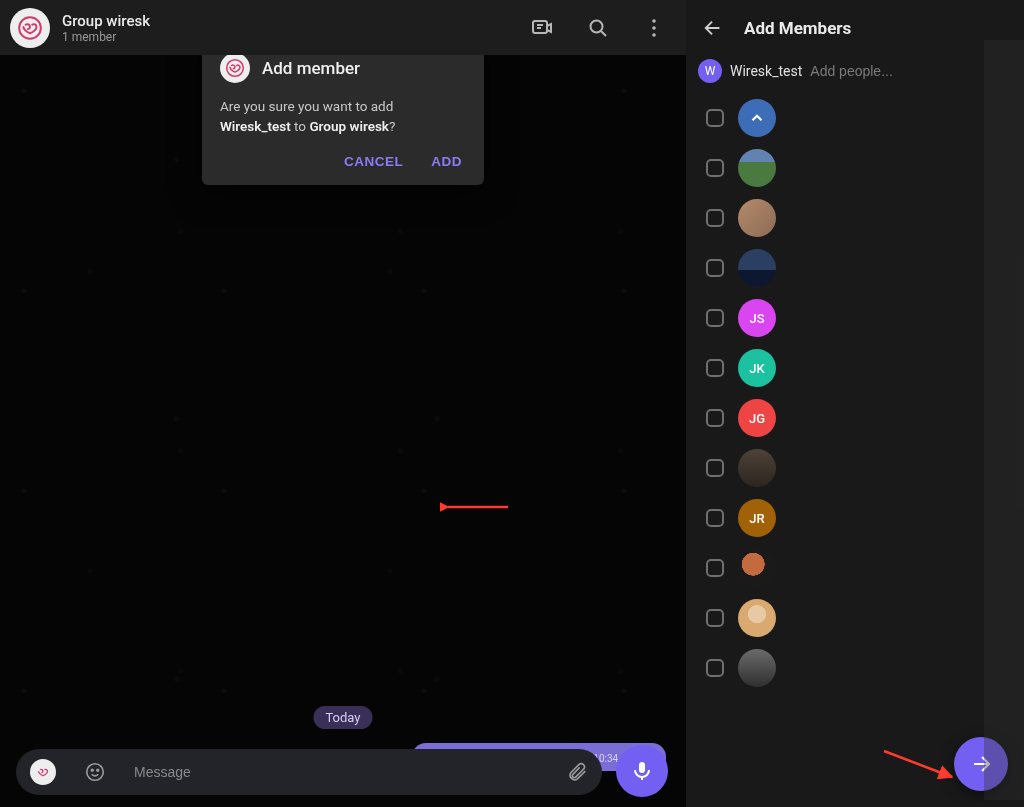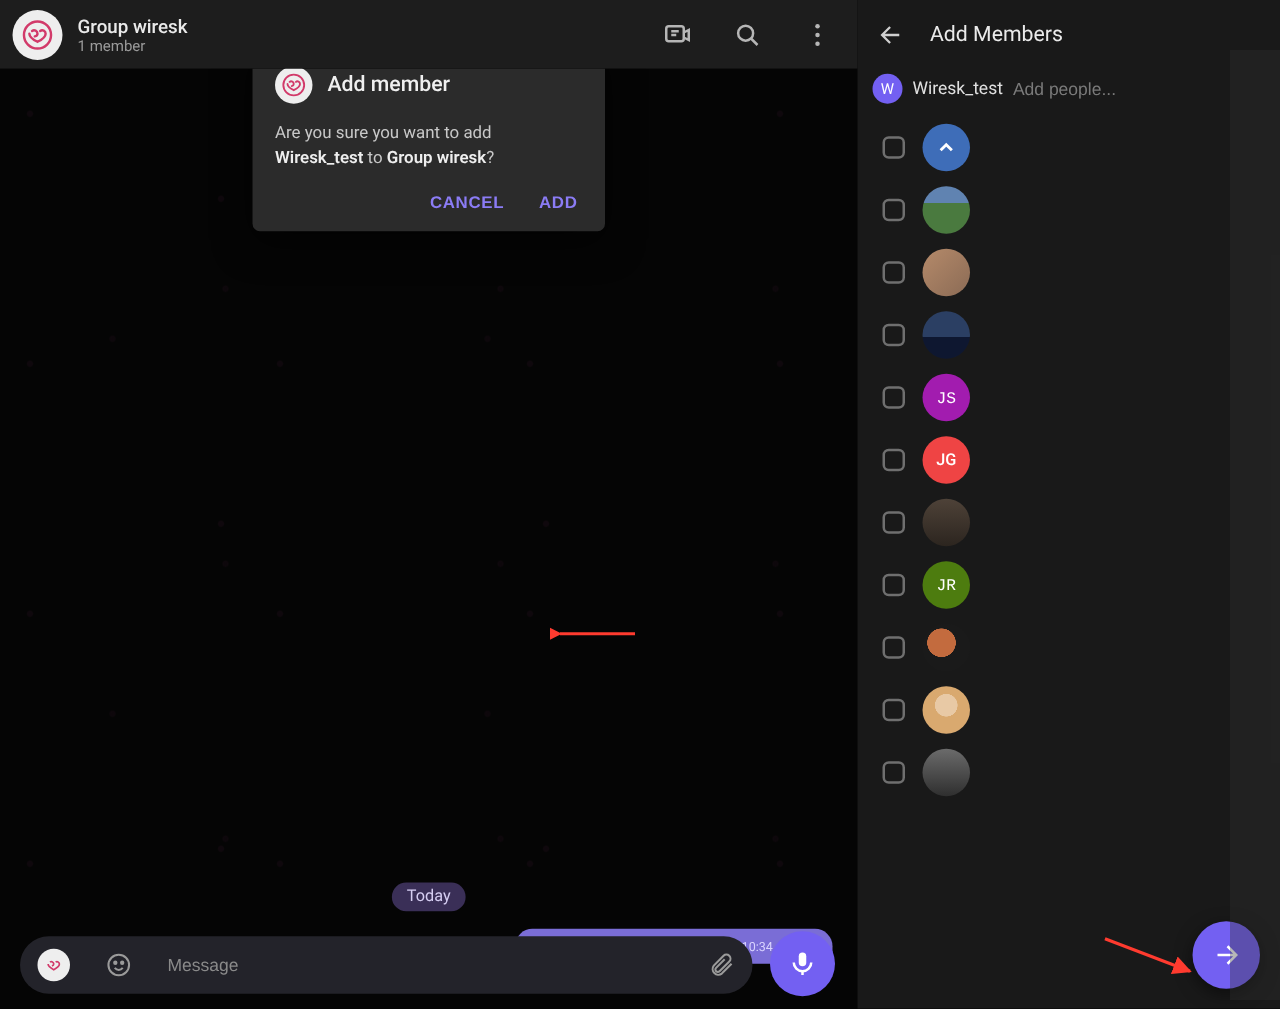--- a/index.html
+++ b/index.html
@@ -47,21 +47,21 @@
   .dialog-body { font-size:13.5px; color:#c8c8c8; line-height:1.45; margin-bottom:18px; }
   .dialog-body b { color:#eee; font-weight:600; }
   .dialog-actions { display:flex; justify-content:flex-end; gap:28px; padding-right:4px; padding-bottom:6px; }
   .dialog-actions button { background:none; border:none; color:#8b7cf5; font-size:13.5px; font-weight:600; letter-spacing:.5px; cursor:pointer; }
 
   
   .side { flex:0 0 338px; background:#191919; position:relative; display:flex; flex-direction:column; }
   .side::after { content:""; position:absolute; top:40px; right:0; width:40px; height:760px; background:rgba(50,50,50,.35); pointer-events:none; }
   .side-header { height:55px; display:flex; align-items:center; gap:20px; padding:0 16px; }
   .back-icon { width:22px; height:22px; color:#cfcfcf; cursor:pointer; }
-  .side-title { font-size:17px; font-weight:400; color:#eaeaea; }
+  .side-title { font-size:17px; font-weight:700; color:#eaeaea; }
   .chip-row { display:flex; align-items:center; gap:8px; padding:4px 12px 10px 12px; }
   .chip { display:flex; align-items:center; background:transparent; }
   .chip-av { width:24px; height:24px; border-radius:50%; background:#7360f2; color:#fff; font-size:12px; display:flex; align-items:center; justify-content:center; margin-right:8px; }
   .chip-name { color:#e0e0e0; font-size:14px; }
   .chip-input { background:none; border:none; outline:none; color:#ccc; font-size:14px; }
   .chip-input::placeholder { color:#7a7a7a; }
   .list { flex:1; overflow:hidden; }
   .row { display:flex; align-items:center; gap:14px; padding:6px 20px; height:50px; }
   .cb { width:18px; height:18px; border:2px solid #6f6f6f; border-radius:5px; cursor:pointer; flex:0 0 18px; }
   .av { width:38px; height:38px; border-radius:50%; display:flex; align-items:center; justify-content:center; font-size:13px; font-weight:500; color:#fff; }
@@ -225,33 +225,37 @@
         <div class="row">
           <div class="cb"></div>
           <div class="av" style="background: linear-gradient(135deg, rgb(181, 138, 106), rgb(139, 107, 85));"></div>
         </div>
         <div class="row">
           <div class="cb"></div>
           <div class="av" style="background: linear-gradient(rgb(43, 63, 99) 55%, rgb(14, 23, 48) 55%);"></div>
         </div>
         <div class="row">
           <div class="cb"></div>
-          <div class="av" style="background: #a21caf; font-family: Liberation Mono, monospace;">JS</div>
+          <div class="av" style="background: #d946ef;">JS</div>
+        </div>
+        <div class="row">
+          <div class="cb"></div>
+          <div class="av" style="background: rgb(28, 194, 159);">JK</div>
         </div>
         <div class="row">
           <div class="cb"></div>
           <div class="av" style="background: #ef4444;">JG</div>
         </div>
         <div class="row">
           <div class="cb"></div>
           <div class="av" style="background: linear-gradient(rgb(78, 66, 56), rgb(44, 37, 31));"></div>
         </div>
         <div class="row">
           <div class="cb"></div>
-          <div class="av" style="background: #4d7c0f; font-family: Liberation Mono, monospace;">JR</div>
+          <div class="av" style="background: #a16207;">JR</div>
         </div>
         <div class="row">
           <div class="cb"></div>
           <div class="av" style="background: radial-gradient(circle at 40% 40%, rgb(195, 107, 62) 0px, rgb(195, 107, 62) 35%, rgb(26, 26, 26) 36%);"></div>
         </div>
         <div class="row">
           <div class="cb"></div>
           <div class="av" style="background: radial-gradient(circle at 50% 40%, rgb(232, 201, 165) 0px, rgb(232, 201, 165) 30%, rgb(217, 169, 111) 31%);"></div>
         </div>
         <div class="row">

